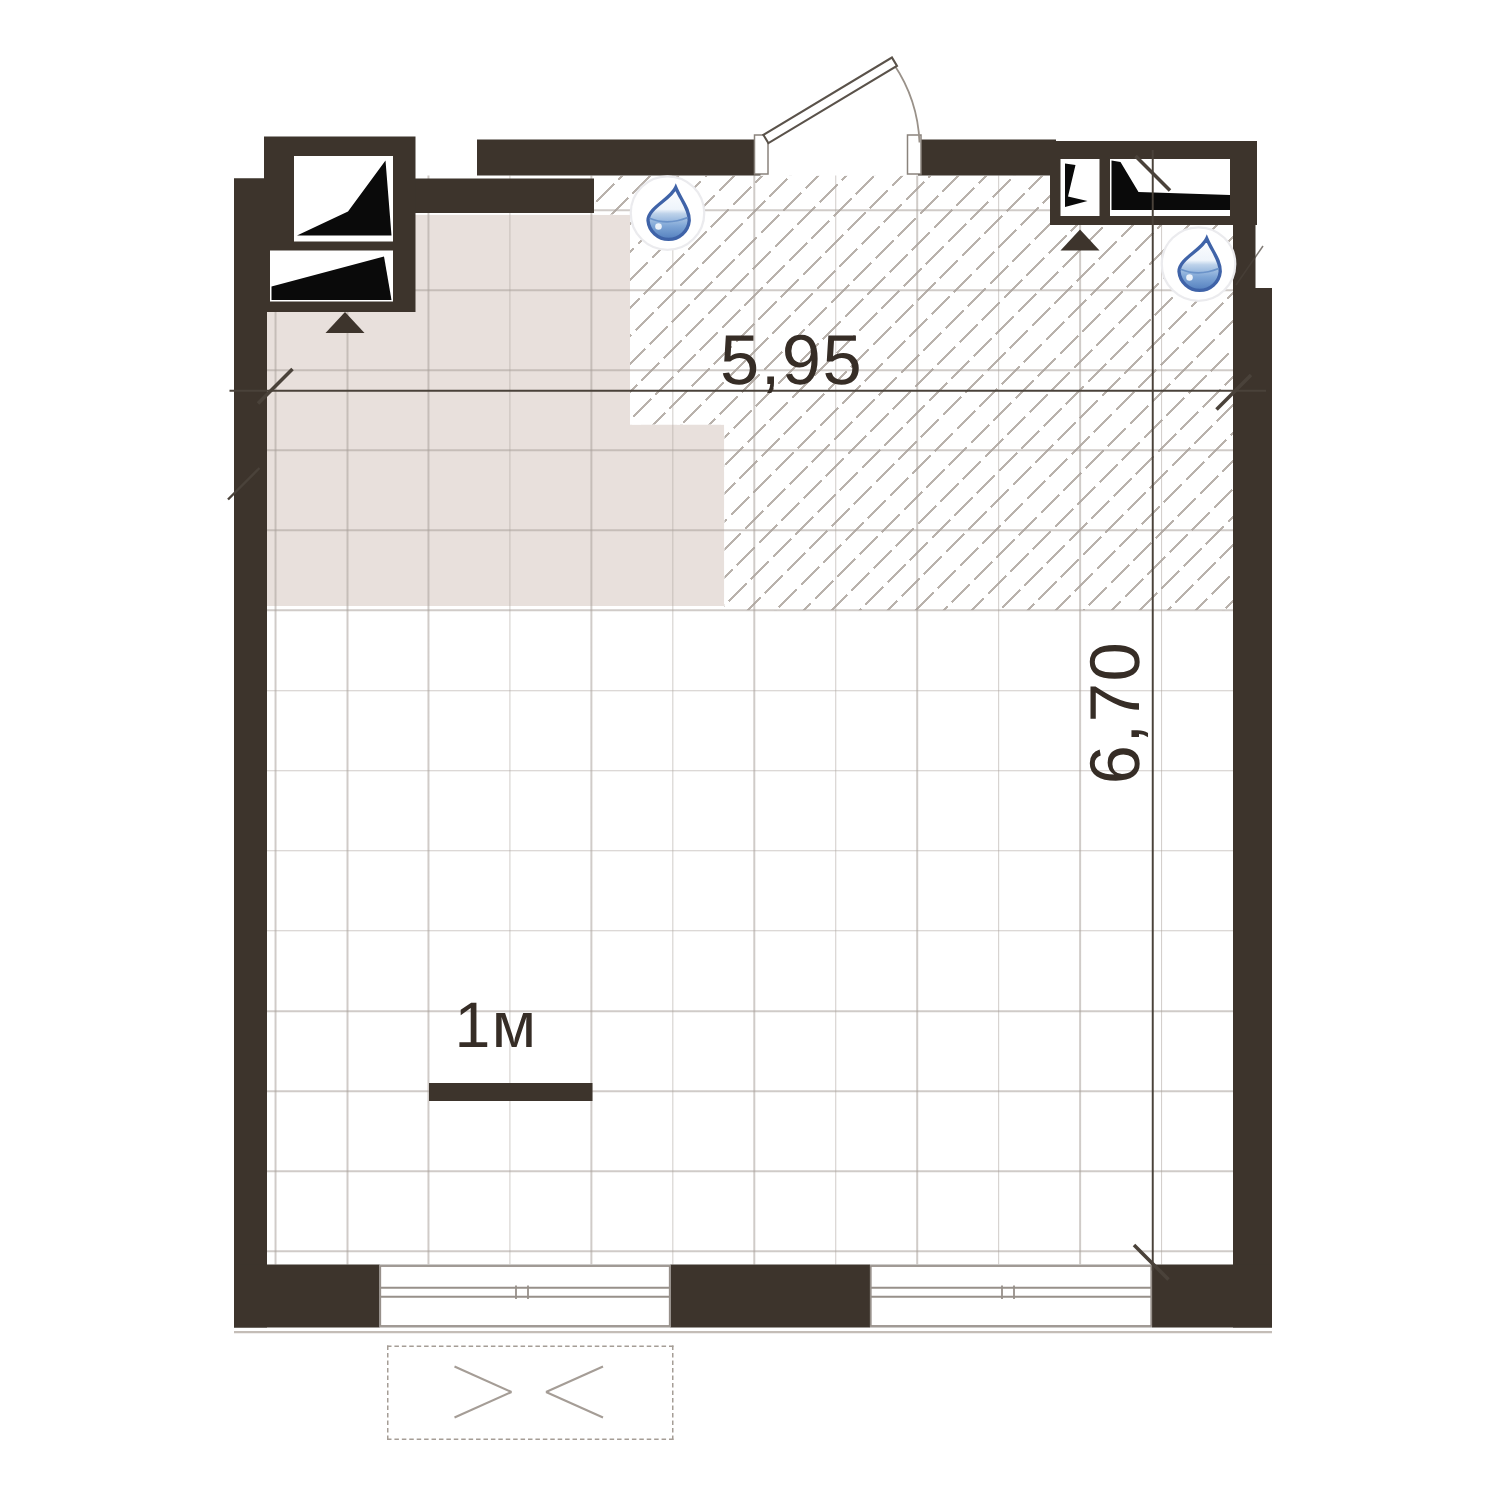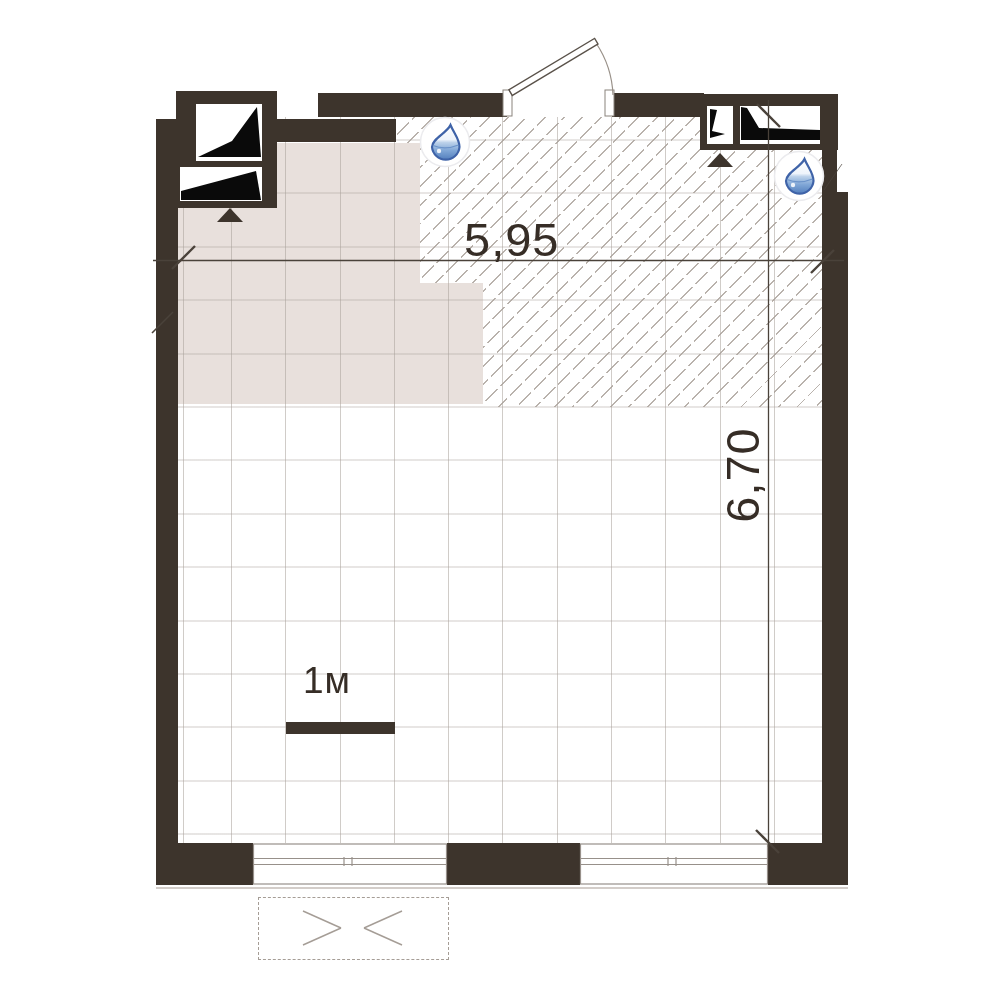--- a/index.html
+++ b/index.html
@@ -22,21 +22,21 @@
   #grid{left:178px;top:117px;width:645px;height:726px;
     background-image:
       repeating-linear-gradient(to right,rgba(169,161,155,.55) 0 1px,rgba(0,0,0,0) 1px 54.3px),
       repeating-linear-gradient(to bottom,rgba(169,161,155,.55) 0 1px,rgba(0,0,0,0) 1px 53.4px);
     background-position:53px 22.5px;}
   .window{position:absolute;top:843px;height:42px;background:#fff;}
   #balcony-box{left:258px;top:897px;width:189px;height:61px;border:1.6px dashed var(--dash);background:transparent;}
   .dim-label{position:absolute;color:var(--text);font-size:47px;letter-spacing:1px;white-space:nowrap;}
   #dim-v-wrap{left:686px;top:422px;width:112px;height:106px;display:flex;align-items:center;
     justify-content:center;transform:rotate(-90deg);}
-  #scale-label{position:absolute;left:303px;top:660px;font-size:37px;color:var(--text);letter-spacing:1px;}
+  #scale-label{position:absolute;left:303px;top:660px;font-size:43px;color:var(--text);letter-spacing:1px;}
   #scale-bar{position:absolute;left:286px;top:722px;width:109px;height:12px;background:var(--wall);}
   svg{position:absolute;left:0;top:0;}
 </style>
 </head>
 <body>
 
 <div id="plan">
 
   <div id="zone-beige" class="abs"></div>
 
@@ -133,20 +133,20 @@
       <line x1="757" y1="104" x2="780" y2="127" stroke-width="2.4"></line>
       <line x1="756" y1="830" x2="779" y2="853" stroke-width="2.4"></line>
       <line x1="152" y1="333" x2="173" y2="312" stroke-width="1.6"></line>
       <line x1="824" y1="190" x2="842" y2="164" stroke-width="1" opacity="0.7"></line>
     </g>
 
     <use href="#waterDrop" x="445" y="142"></use>
     <use href="#waterDrop" x="799" y="176"></use>
   </svg>
 
-  <div class="dim-label" style="left:464px;top:212px;">5,95</div>
+  <div class="dim-label" style="left:480px;top:212px;">5,95</div>
   <div id="dim-v-wrap" class="abs">
     <span class="dim-label" style="position:static;">6,70</span>
   </div>
   <div id="scale-label">1м</div>
   <div id="scale-bar"></div>
 
 </div>
 
 </body></html>

